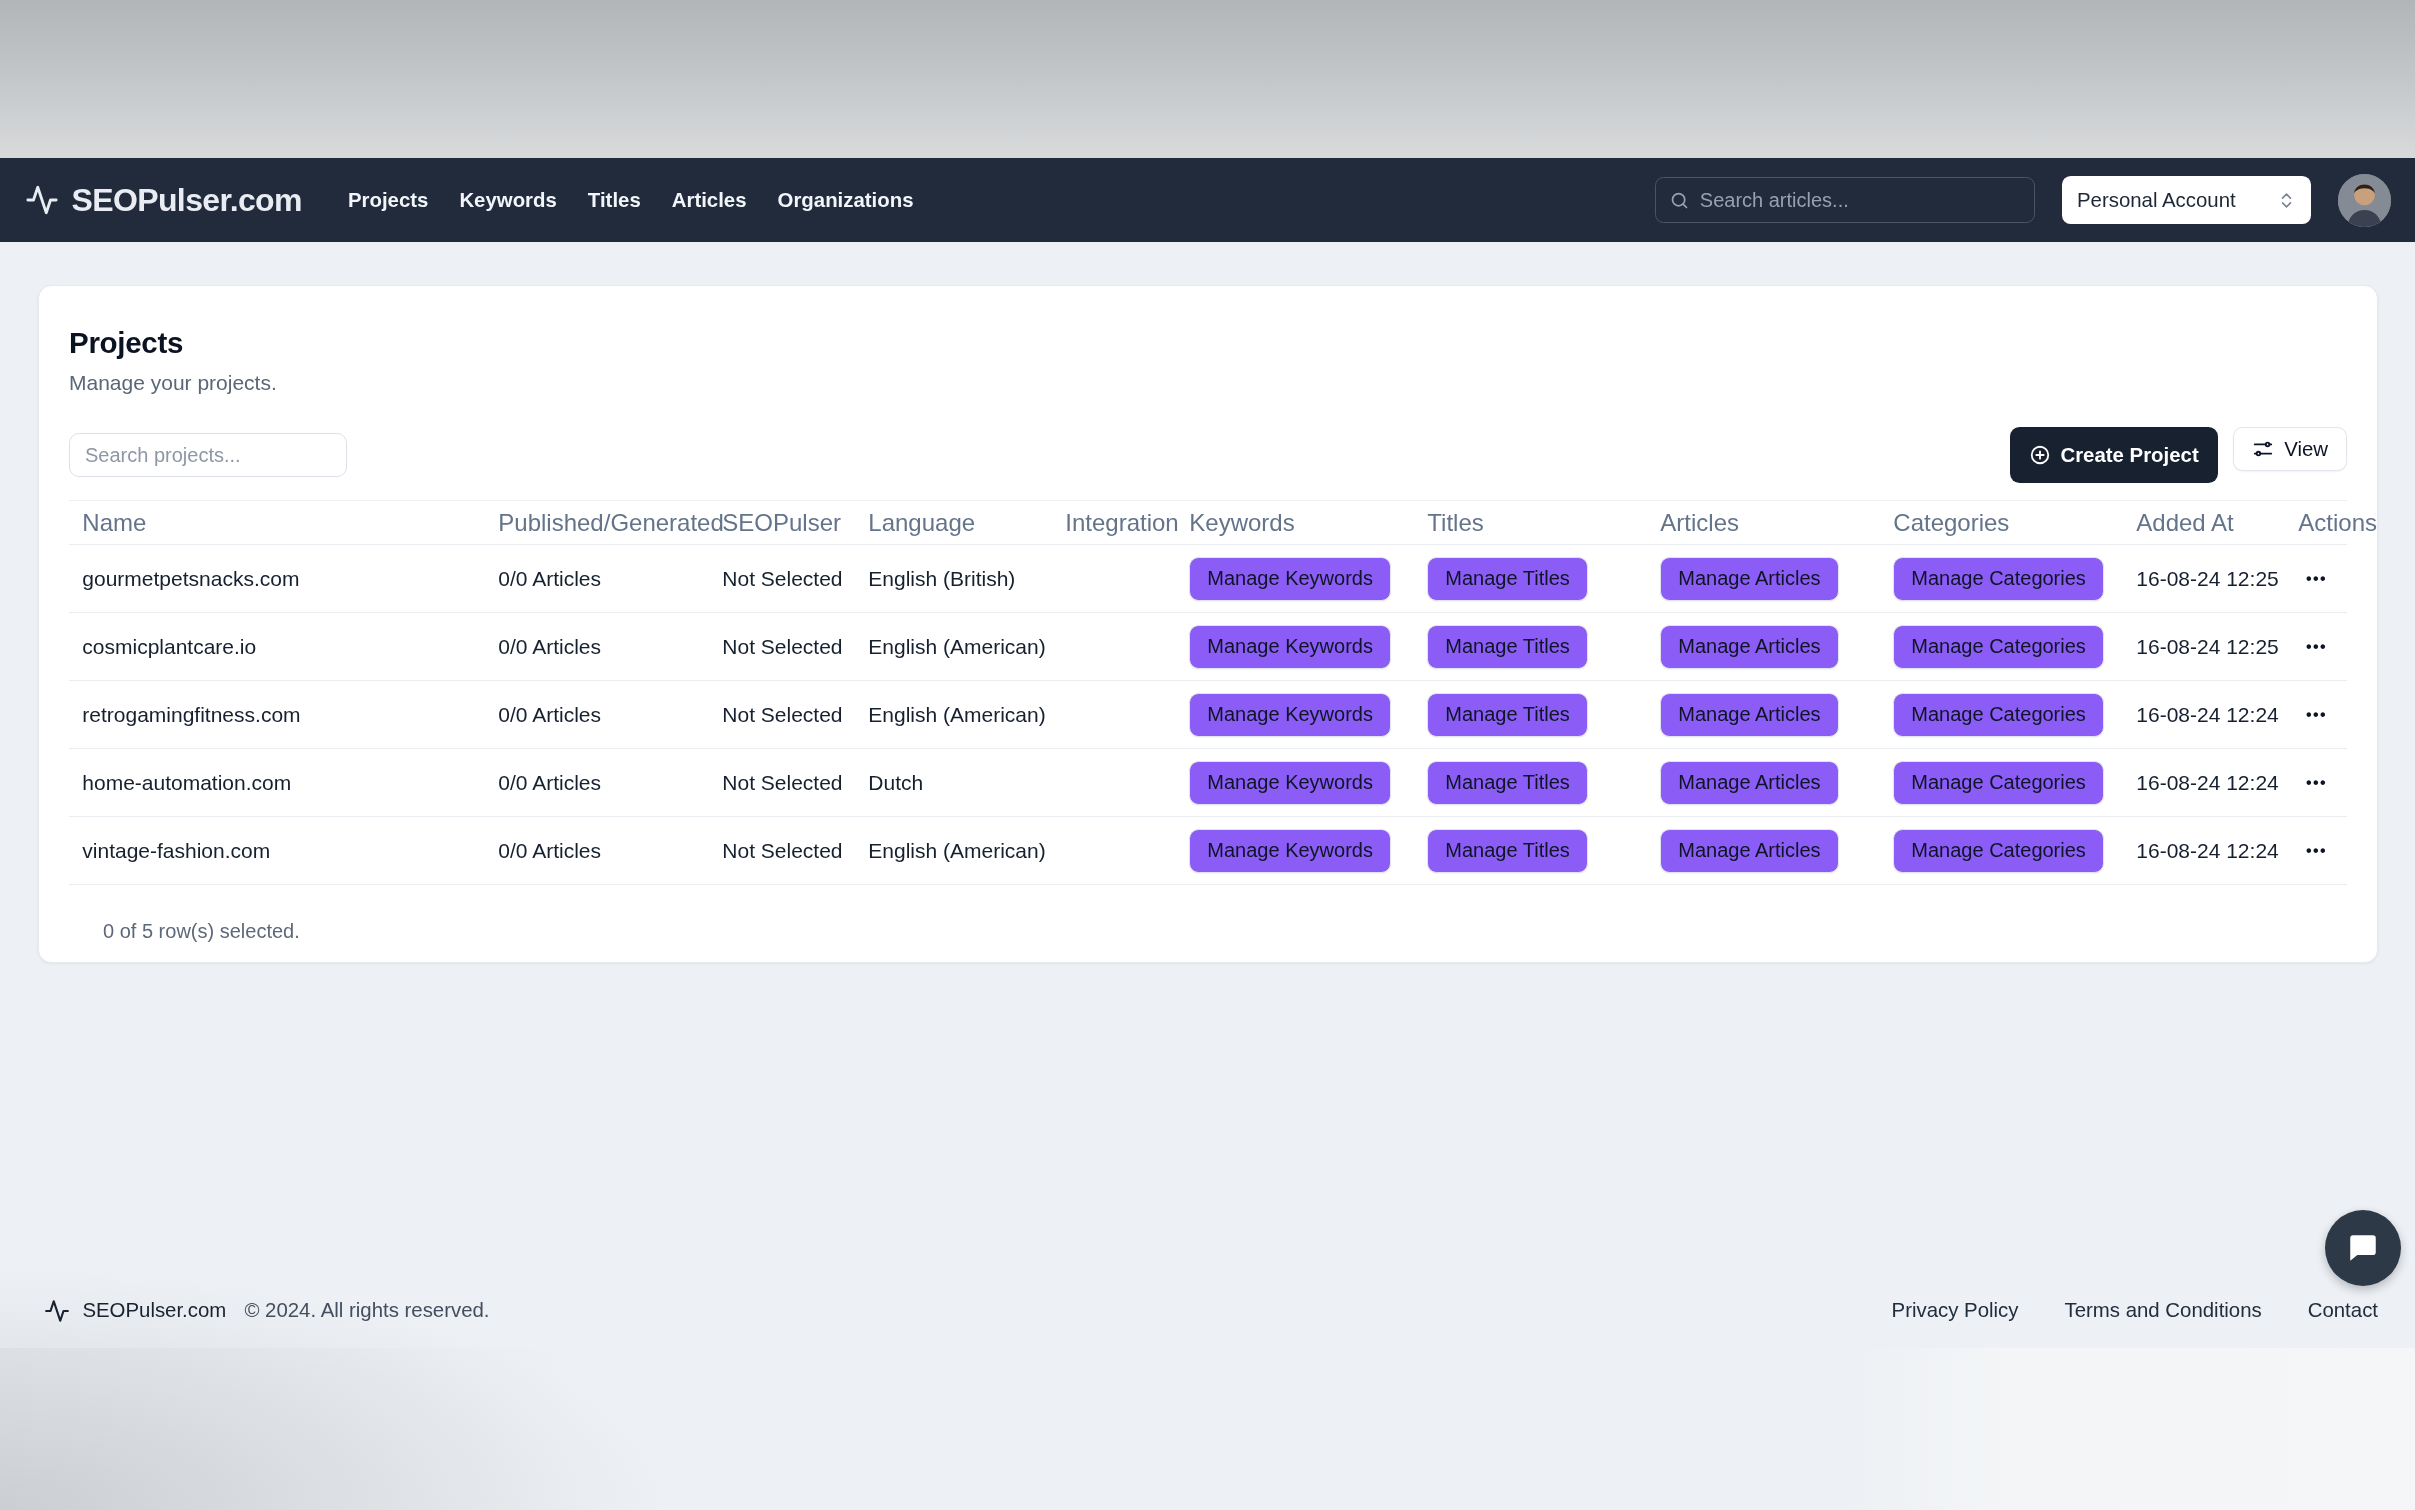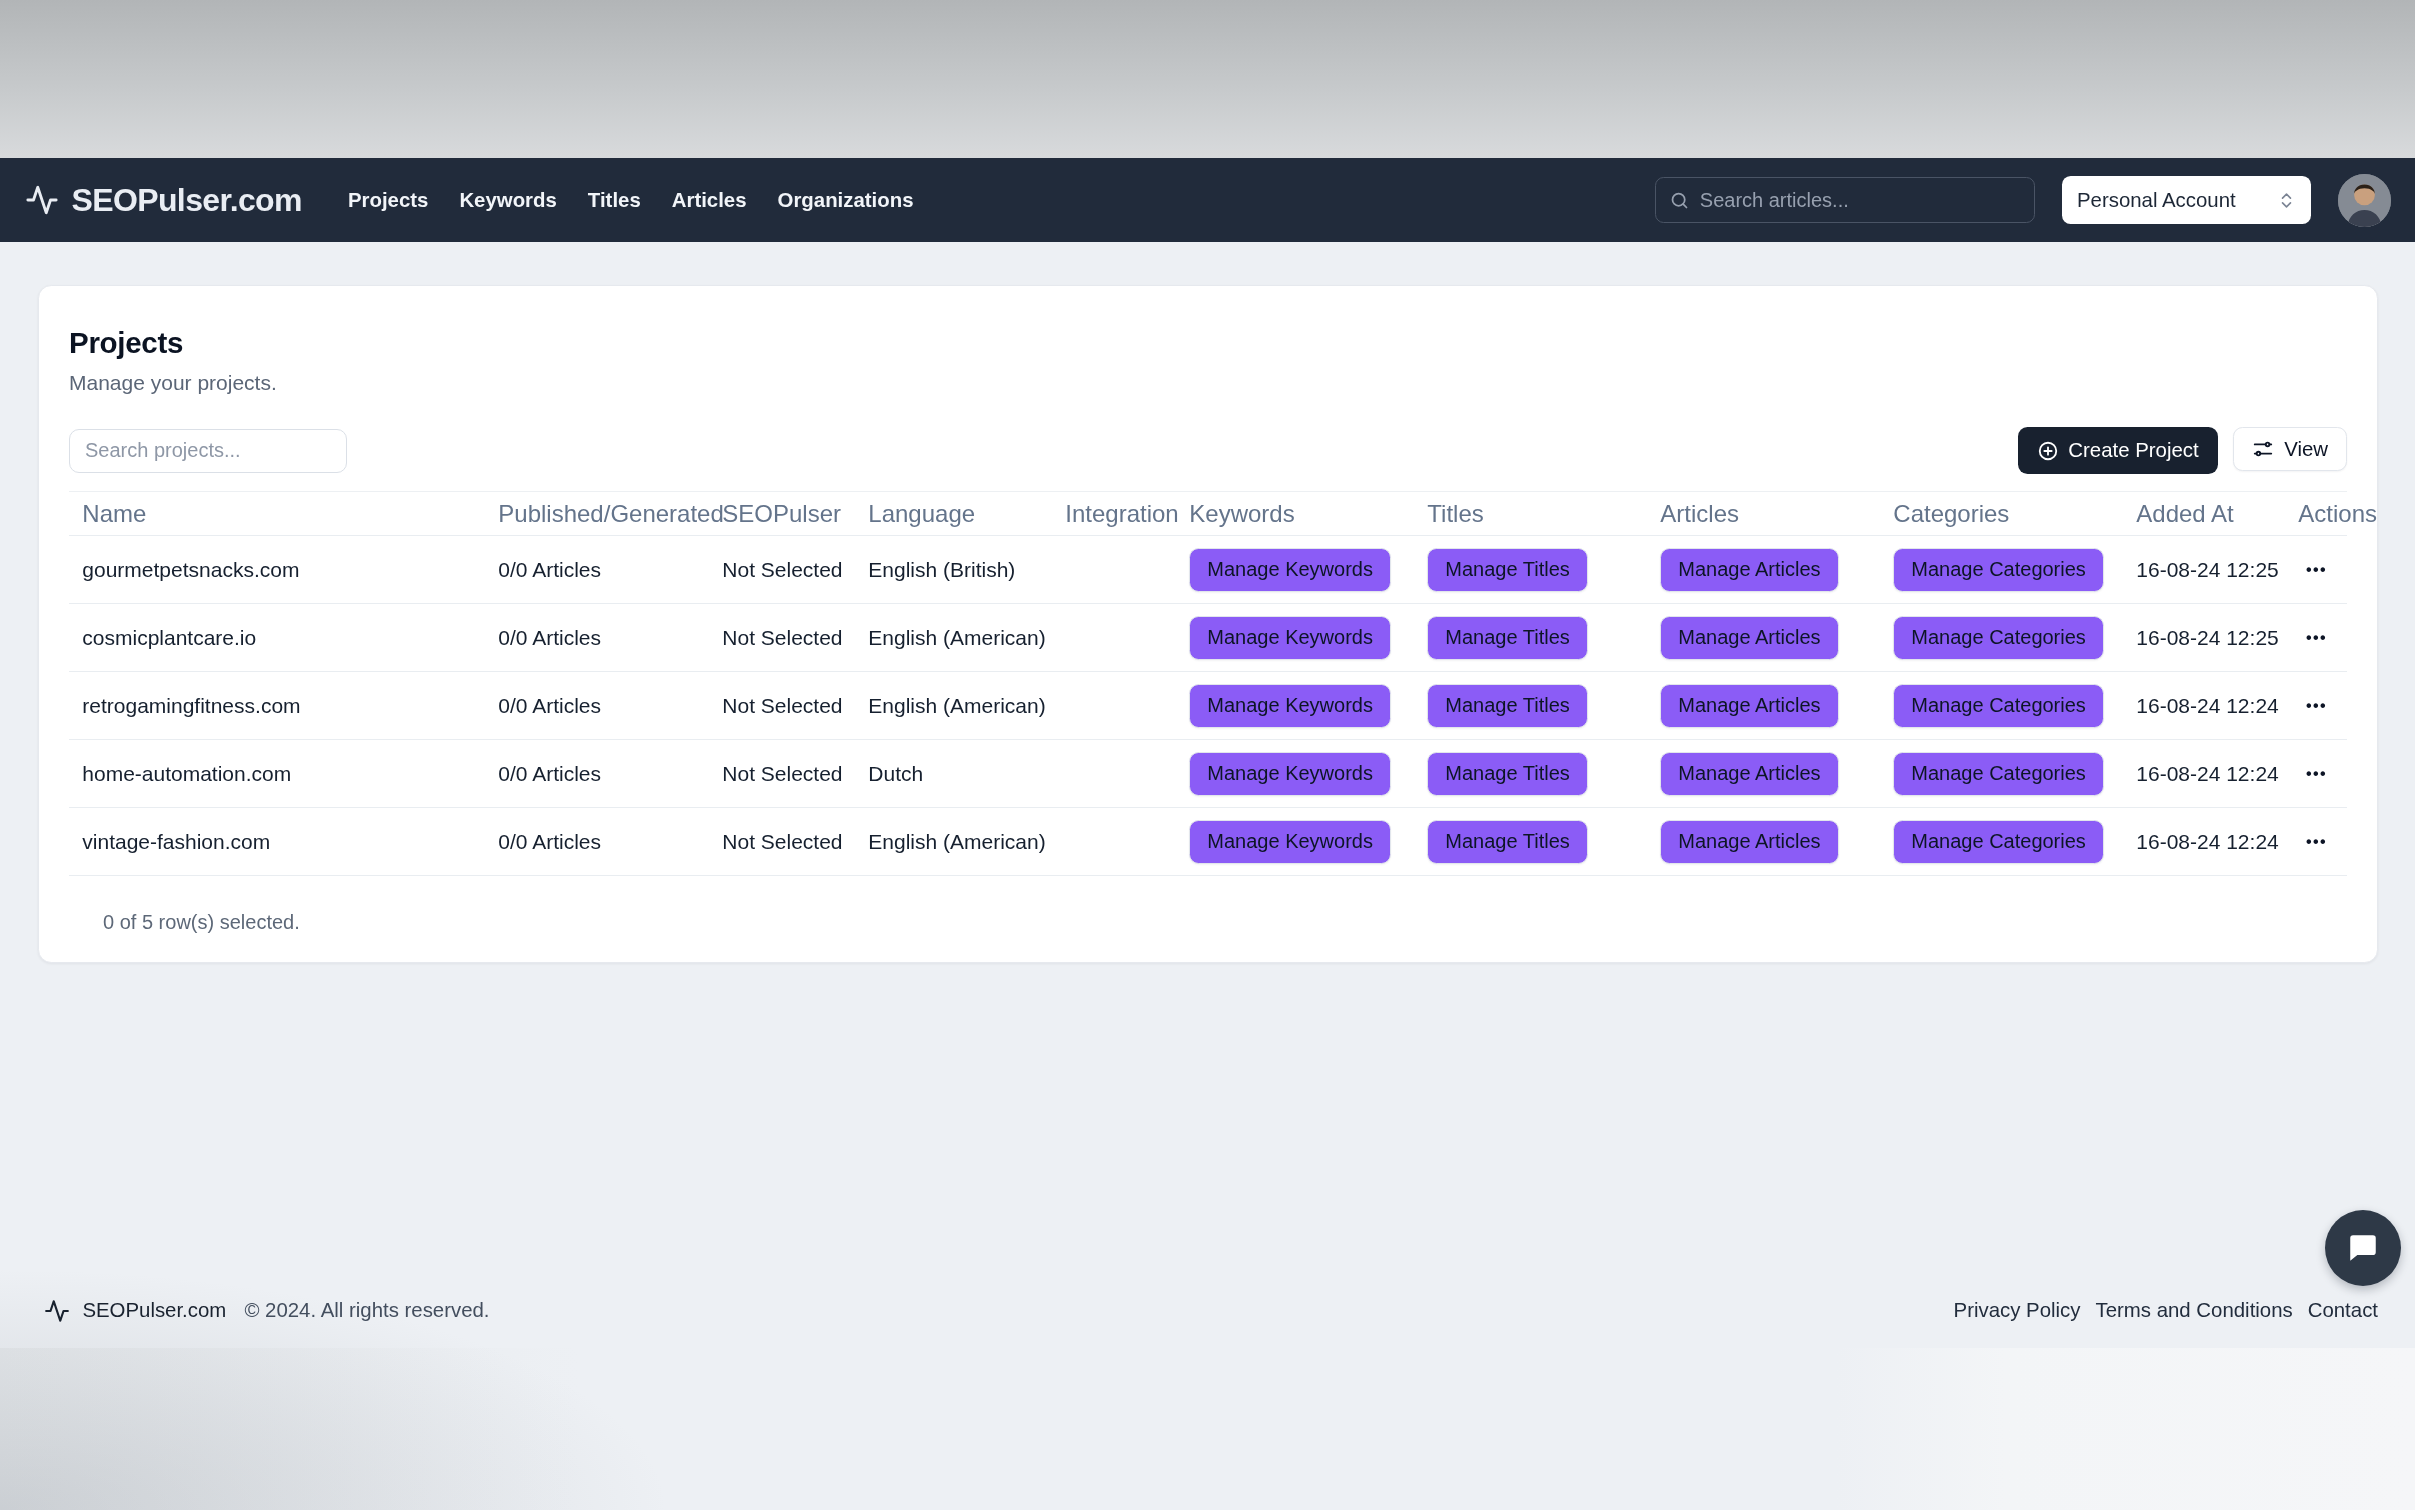--- a/index.html
+++ b/index.html
@@ -64,23 +64,23 @@
   .page-subtitle { margin-top:11.4px; font-size:21px; color:#5b6677; }
   .toolbar { margin-top:32px; display:flex; align-items:center; justify-content:space-between; }
   .search-projects {
     width:278px; height:44px; border:1.4px solid #dbe0e7; border-radius:10px;
     padding:0 15px; font-family:"Liberation Sans",sans-serif; font-size:20px;
     color:#1d2736; outline:none; background:#fff;
   }
   .search-projects::placeholder { color:#8e97a6; }
   .toolbar-right { display:flex; gap:15px; }
   .btn-create {
-    display:flex; align-items:center; gap:9.5px; height:47px; padding:0 19px;
+    display:flex; align-items:center; gap:9.5px; height:56px; padding:0 19px;
     background:#18212f; color:#fff; border:none; border-radius:9.5px;
-    font-family:"Liberation Sans",sans-serif; font-size:20.4px; font-weight:400; cursor:pointer;
+    font-family:"Liberation Sans",sans-serif; font-size:20.4px; font-weight:700; cursor:pointer;
   }
   .btn-view {
     display:flex; align-items:center; gap:10.5px; height:44px; padding:16px 18px;
     background:#fff; color:#0d1526; border:1.4px solid #e2e6ec; border-radius:9.5px;
     font-family:"Liberation Sans",sans-serif; font-size:20.4px; font-weight:500; cursor:pointer;
     box-shadow:0 1px 1.9px rgba(16,24,40,.05);
   }
   
   .table { margin-top:17px; }
   .thead, .trow {
@@ -125,21 +125,21 @@
   .pg-btn.disabled { color:#c6cedb; cursor:default; }
   
   .site-footer {
     position:absolute; left:44px; right:38px; top:1286px; height:49px;
     display:flex; align-items:center; justify-content:space-between;
   }
   .sf-left { display:flex; align-items:center; gap:12.4px; }
   .sf-left svg { width:26px; height:26px; }
   .sf-brand { font-size:20.4px; font-weight:500; color:#19222f; }
   .sf-copy { font-size:20.4px; color:#434e5e; margin-left:5.7px; }
-  .sf-links { display:flex; gap:15px; }
+  .sf-links { display:flex; gap:46px; }
   .sf-link { font-size:20.4px; color:#222d3d; cursor:pointer; }
   
   .chat-fab {
     position:absolute; left:2325px; top:1210px; width:76px; height:76px; border-radius:50%;
     background:#2e3947; display:flex; align-items:center; justify-content:center;
     border:none; cursor:pointer; box-shadow:0 3.8px 9.5px rgba(16,24,40,.25);
   }
   .icon-stroke { stroke:currentColor; fill:none; stroke-width:2; stroke-linecap:round; stroke-linejoin:round; }
 </style>
 </head>

